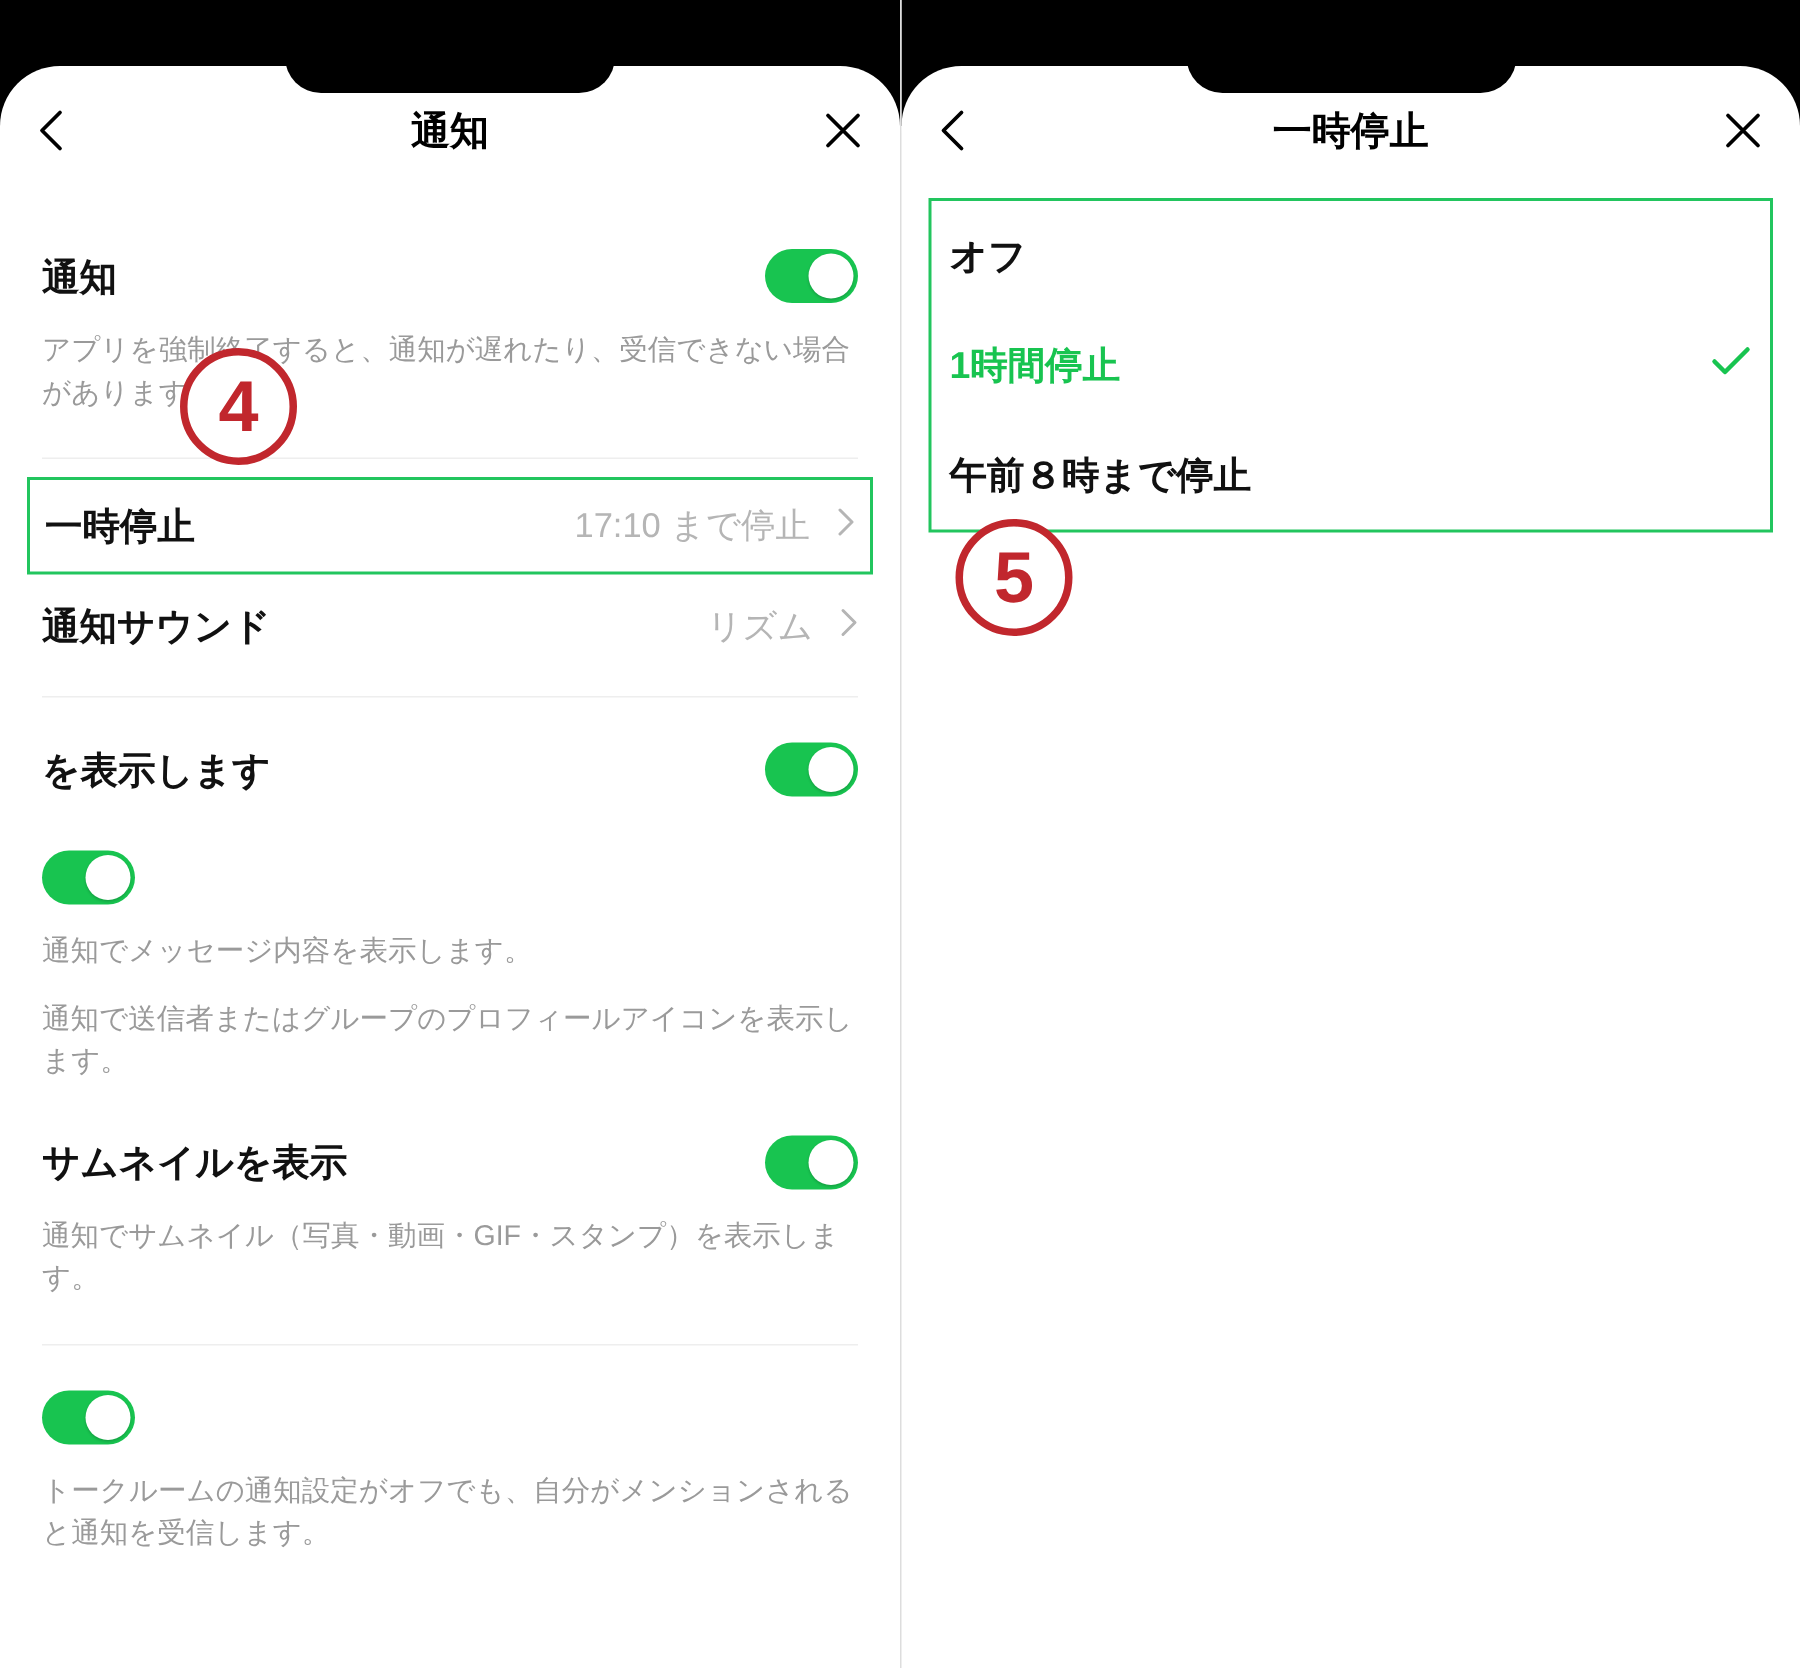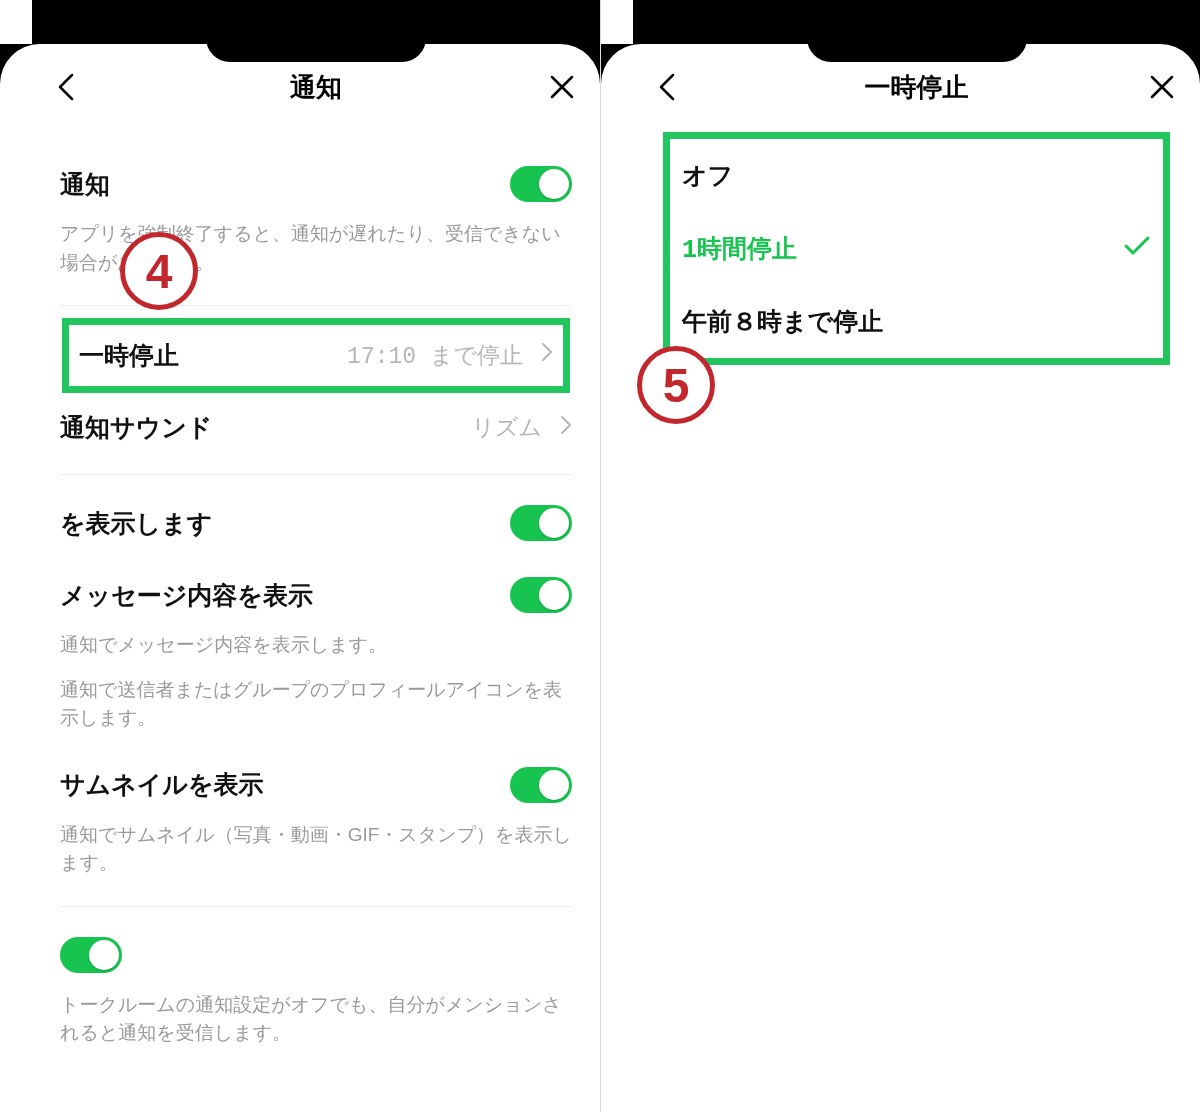--- a/index.html
+++ b/index.html
@@ -9,21 +9,20 @@
       width: 1200px;
       height: 1112px;
       display: flex;
     }
     .phone {
       width: 600px;
       height: 1112px;
       background: #fff;
       position: relative;
       overflow: hidden;
-      padding-left: 32px;
     }
     .phone + .phone { border-left: 1px solid #ddd; }
     .status-notch {
       height: 44px;
       background: #000;
       position: relative;
     }
     .status-notch::after {
       content: "";
       position: absolute;
@@ -113,23 +112,22 @@
       width: 30px;
       height: 30px;
       border-radius: 50%;
       background: #fff;
       right: 3px;
       top: 3px;
       box-shadow: 0 1px 2px rgba(0,0,0,.2);
     }
 
     .redbox {
-      border: 7px solid #22c55e;
-      margin: 0 30px;
-      font-family: Liberation Mono, monospace;
+      border: 2px solid #22c55e;
+      margin: 0 18px;
     }
     .callout {
       width: 78px;
       height: 78px;
       border: 5px solid #c1272d;
       border-radius: 50%;
       color: #c1272d;
       font-size: 48px;
       font-weight: 700;
       display: flex;
@@ -216,21 +214,20 @@
   </div>
 
   <div class="divider"></div>
 
   <div class="row">
     <span class="row-label">を表示します</span>
     <span class="toggle"></span>
   </div>
 
   <div class="row">
-    <span class="row-label">メッセージ内容を表示</span>
     <span class="toggle"></span>
   </div>
   <div class="row-sub">通知でメッセージ内容を表示します。</div>
 
   <div class="row-sub">通知で送信者またはグループのプロフィールアイコンを表示します。</div>
 
   <div class="row">
     <span class="row-label">サムネイルを表示</span>
     <span class="toggle"></span>
   </div>

